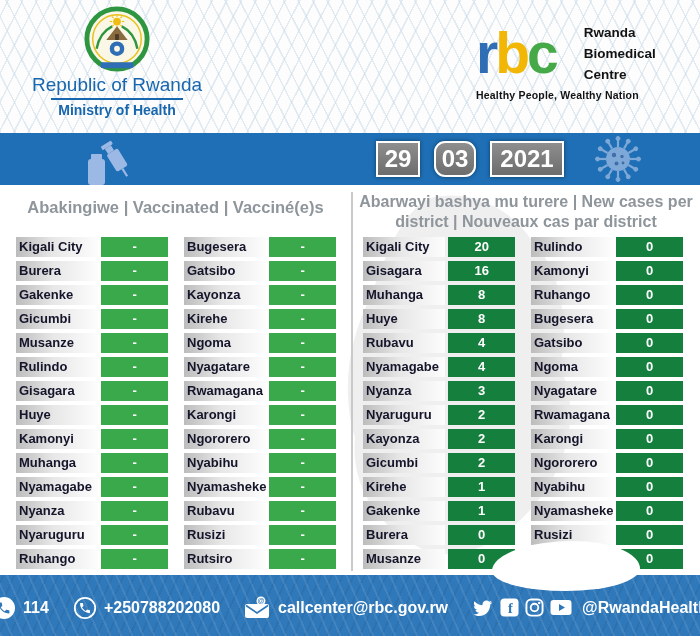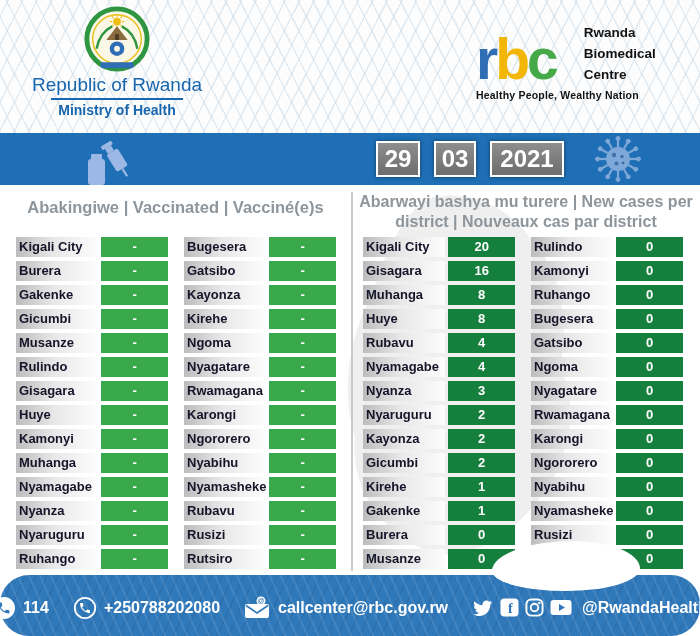--- a/index.html
+++ b/index.html
@@ -11,35 +11,35 @@
     background-image:
       repeating-linear-gradient(63deg, rgba(205,221,233,.55) 0 1.5px, transparent 1.5px 13px),
       repeating-linear-gradient(-63deg, rgba(205,221,233,.55) 0 1.5px, transparent 1.5px 13px);}
   .gov{position:absolute;left:28px;top:5px;width:178px;text-align:center;}
   .gov svg{display:block;margin:0 auto;}
   .country{font-size:19px;color:#1866ae;margin-top:1px;}
   .rule{height:1.5px;background:#1866ae;width:132px;margin:2px auto;}
   .ministry{font-size:14px;font-weight:700;color:#1866ae;}
 
   .rbcwrap{position:absolute;left:476px;top:20px;width:215px;}
-  .rbc-row{display:flex;align-items:flex-end;}
+  .rbc-row{display:flex;align-items:center;}
   .rbc-letters{font-size:57px;font-weight:800;line-height:.95;letter-spacing:-3px;}
   .rl-r{color:#2f6db5;} .rl-b{color:#f2b705;} .rl-c{color:#45a948;}
   .rbc-name{margin-left:28px;font-size:13.5px;font-weight:700;color:#121212;line-height:1.55;padding-top:3px;}
   .rbc-tagline{font-size:10.5px;font-weight:700;color:#121212;margin-top:3px;letter-spacing:.2px;}
 
   
   .banner{position:absolute;left:0;top:133px;width:700px;height:52px;background:#1e6fb5;}
   .syringe{position:absolute;left:84px;top:-6px;}
   .banner-title{position:absolute;left:208px;top:4px;color:#fff;font-size:36px;font-weight:800;letter-spacing:-.5px;}
   .datebox-row{position:absolute;left:376px;top:8px;display:flex;gap:14px;}
   .datebox{height:32px;background:linear-gradient(#8e8e8e,#6d6d6d);border:2px solid #fff;
     box-shadow:0 0 4px rgba(0,0,0,.45);color:#fff;font-weight:700;font-size:24px;
     display:flex;align-items:center;justify-content:center;}
-  .d-day{width:40px;} .d-month{width:38px;} .d-year{width:70px;}
+  .d-day{width:40px;} .d-month{width:38px;border-radius:11px;} .d-year{width:70px;}
   .virus{position:absolute;left:594px;top:2px;}
 
   
   .main-bg{position:absolute;left:0;top:185px;width:700px;height:390px;background:#ffffff;}
   .map-watermark{position:absolute;left:330px;top:188px;z-index:0;opacity:.55;}
   .vdivider{position:absolute;left:351px;top:192px;width:1.5px;height:379px;background:#c9c9c9;z-index:1;}
 
   .sec-heading{position:absolute;z-index:2;color:#8e959b;font-weight:700;text-align:center;}
   .head-left{left:0;top:198px;width:351px;font-size:16.5px;}
   .head-right{left:352px;top:192px;width:348px;font-size:16px;line-height:20px;}
@@ -54,21 +54,21 @@
   .vcell.green{background:#3aa94c;}
   .vcell.blue{background:#15803d;}
 
   .footer-blob{position:absolute;left:492px;top:541px;width:148px;height:50px;background:#fff;
     border-radius:55% 45% 50% 50%/60% 55% 45% 40%;z-index:3;}
 
   
   .footer{position:absolute;left:0;top:575px;width:700px;height:61px;background:#2f78b9;z-index:2;
     background-image:
       repeating-linear-gradient(66deg, rgba(255,255,255,.09) 0 2px, transparent 2px 10px),
-      repeating-linear-gradient(-66deg, rgba(0,0,0,.05) 0 2px, transparent 2px 10px); border-radius: 29px;}
+      repeating-linear-gradient(-66deg, rgba(0,0,0,.05) 0 2px, transparent 2px 10px);}
   .footer-inner{position:relative;z-index:4;height:100%;display:flex;align-items:center;
     justify-content:center;gap:24px;padding-top:4px;box-sizing:border-box;}
   .f-item{display:flex;align-items:center;gap:7px;color:#fff;font-weight:700;font-size:16px;}
   .f-social{display:flex;align-items:center;gap:6px;}
   .f-social .handle{margin-left:4px;}
 </style>
 </head>
 <body>
 
 <div class="page">

